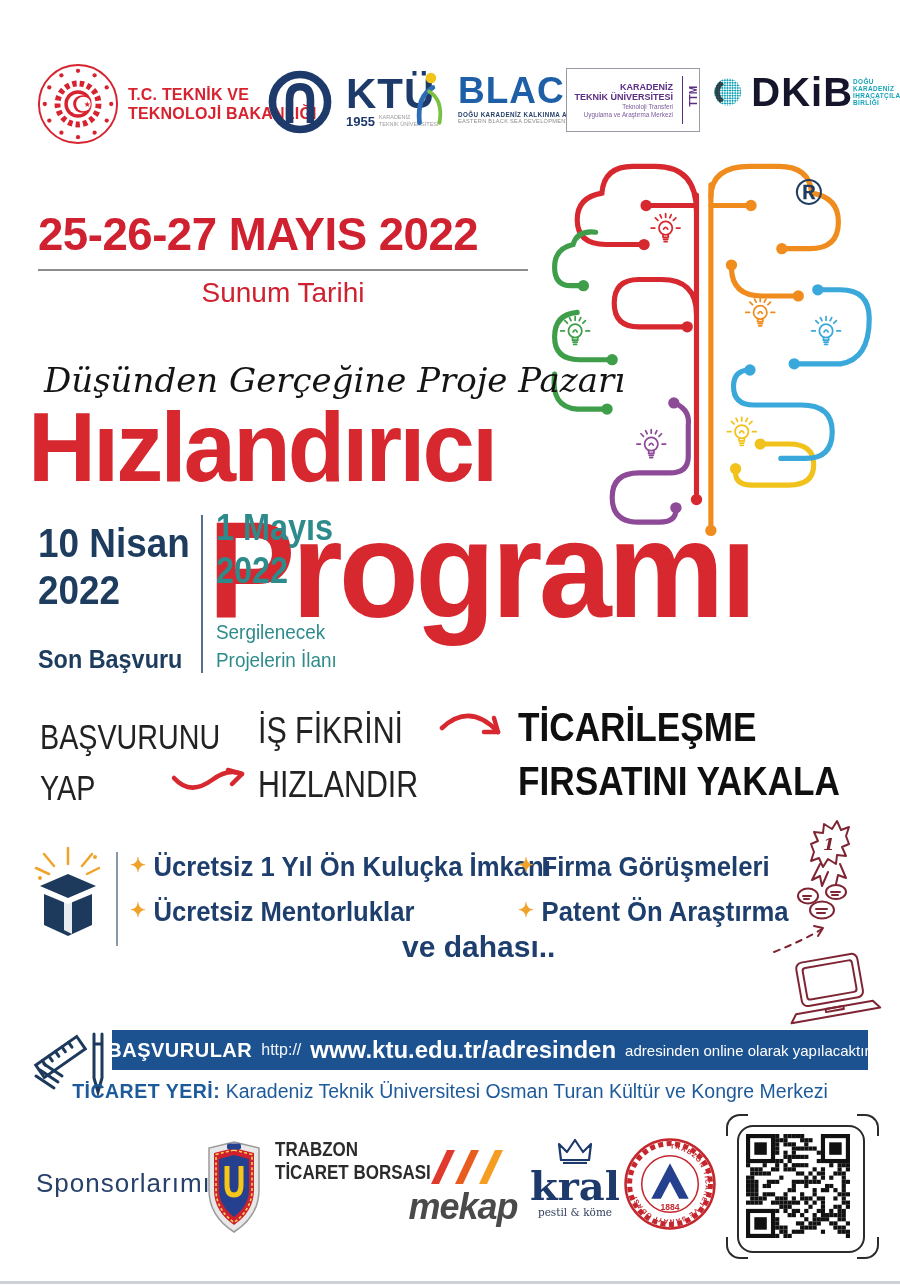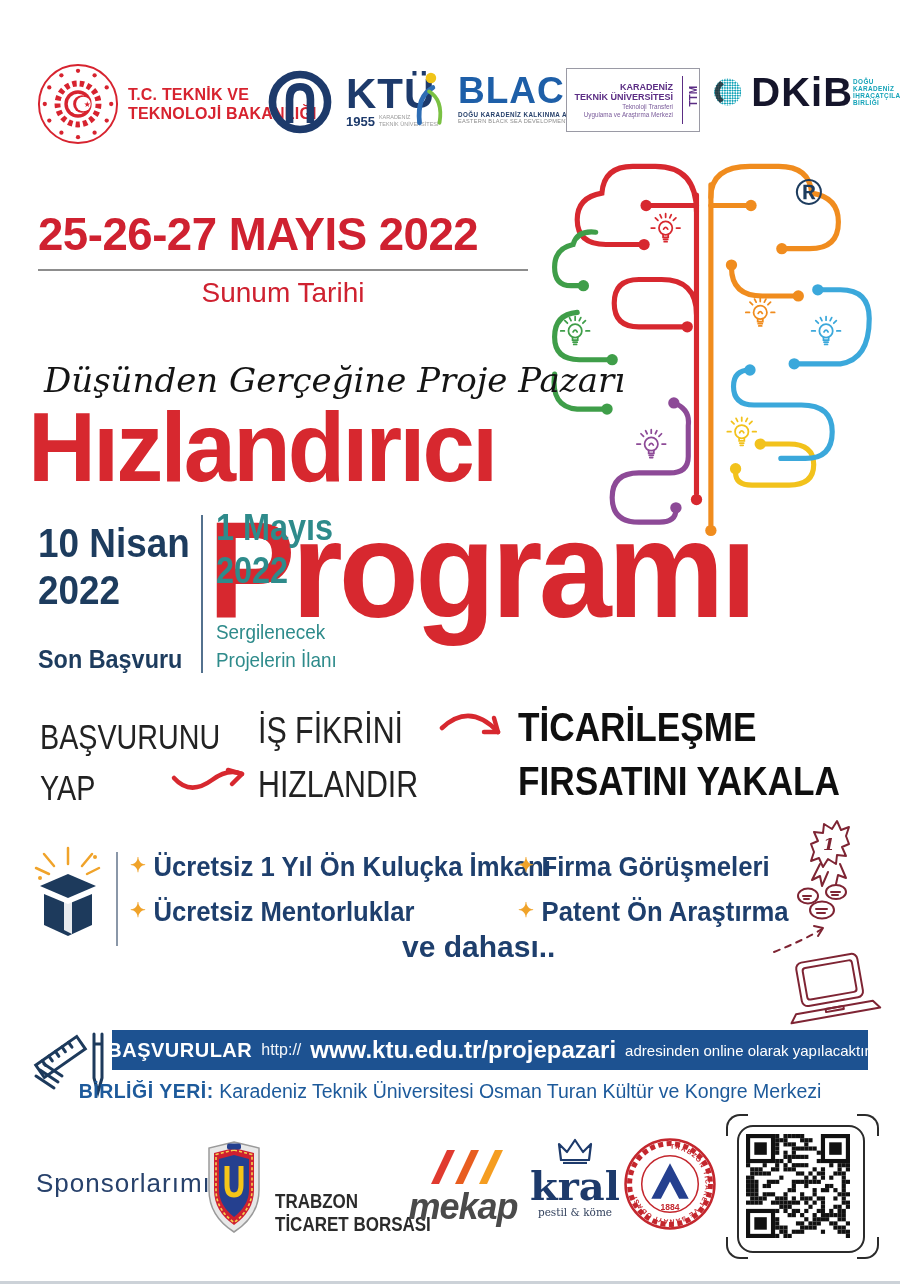--- a/index.html
+++ b/index.html
@@ -65,21 +65,21 @@
   .app-bar{left:112px;top:1030px;width:756px;height:40px;background:#1d5291;display:flex;align-items:center;justify-content:center;gap:9px;color:#fff;white-space:nowrap;}
   .ab-label{font-weight:bold;font-size:20px;letter-spacing:.5px;}
   .ab-proto{font-size:16px;opacity:.95;}
   .ab-url{font-weight:bold;font-size:24px;}
   .ab-note{font-size:15px;}
   .venue{left:0;top:1080px;width:900px;text-align:center;color:#1d5a9b;font-size:19.5px;white-space:nowrap;}
   .venue b{letter-spacing:.5px;}
 
   
   .sponsor-label{left:36px;top:1168px;color:#27416b;font-size:26px;letter-spacing:1px;}
-  .ttb{left:203px;top:1138px;display:flex;align-items:flex-end;gap:10px;}
+  .ttb{left:203px;top:1138px;display:flex;align-items:flex-start;gap:10px;}
   .ttb-text{color:#2b2b2b;font-weight:bold;font-size:20px;line-height:1.15;transform:scaleX(.85);transform-origin:left center;white-space:nowrap;}
   .mekap{left:408px;top:1140px;width:110px;text-align:center;}
   .mekap-name{color:#4a4a4a;font-weight:bold;font-style:italic;font-size:36px;letter-spacing:-1px;margin-top:-4px;}
   .kral{left:530px;top:1136px;width:90px;text-align:center;color:#1d3a6b;}
   .kral-name{font-family:"DejaVu Serif",serif;font-weight:bold;font-size:40px;line-height:.9;}
   .kral-sub{font-family:"DejaVu Serif",serif;font-size:10.5px;color:#33425e;margin-top:2px;}
   .qr-frame{left:737px;top:1125px;width:110px;height:110px;border:2px solid #2b2b2b;border-radius:16px;padding:7px;background:#fff;}
   .qr-c{position:absolute;width:20px;height:20px;border:0 solid #2b2b2b;}
   .qr-tl{left:726px;top:1114px;border-top-width:2px;border-left-width:2px;border-top-left-radius:14px;}
   .qr-tr{left:857px;top:1114px;border-top-width:2px;border-right-width:2px;border-top-right-radius:14px;}
@@ -363,25 +363,25 @@
         <rect x="8" y="30" width="50" height="15"></rect>
         <path d="M16 30 v6 M24 30 v6 M32 30 v6 M40 30 v6 M48 30 v6"></path>
       </g>
       <path d="M66 14 V58 M74 14 V58 M66 58 L70 72 L74 58 M66 24 H74"></path>
       <path d="M8 56 L26 68 M12 50 L30 62 M16 44 L34 56"></path>
     </g>
   </svg>
   <div class="abs app-bar">
     <span class="ab-label">BAŞVURULAR</span>
     <span class="ab-proto">http://</span>
-    <span class="ab-url">www.ktu.edu.tr/projepazari</span>
+    <span class="ab-url">www.ktu.edu.tr/adresinden</span>
     <span class="ab-note">adresinden online olarak yapılacaktır.</span>
   </div>
   <div class="abs venue">
-    <b>BİRLİĞİ YERİ:</b>
+    <b>TİCARET YERİ:</b>
     <span>Karadeniz Teknik Üniversitesi Osman Turan Kültür ve Kongre Merkezi</span>
   </div>
 
   <div class="abs sponsor-label">Sponsorlarımız</div>
 
   <div class="abs ttb">
     <svg width="62" height="98" viewBox="0 0 62 98">
       <path d="M31 4 L56 10 V52 Q56 78 31 94 Q6 78 6 52 V10 Z" fill="#e8e8e8" stroke="#9a9a9a" stroke-width="1.5"></path>
       <path d="M31 10 L51 15 V52 Q51 73 31 87 Q11 73 11 52 V15 Z" fill="#cf2030"></path>
       <path d="M31 12 L49 16.5 V52 Q49 71 31 84.5 Q13 71 13 52 V16.5 Z" fill="none" stroke="#f5d34f" stroke-width="1.6" stroke-dasharray="3 2.2"></path>

